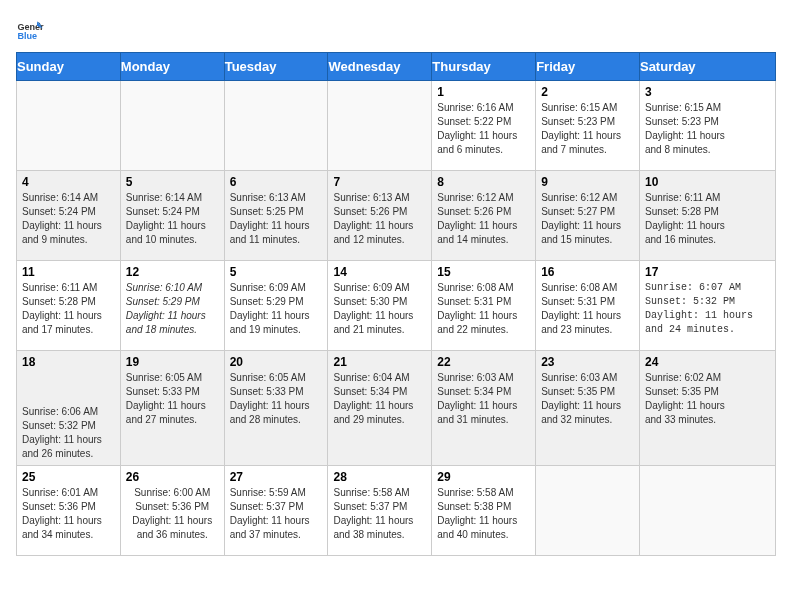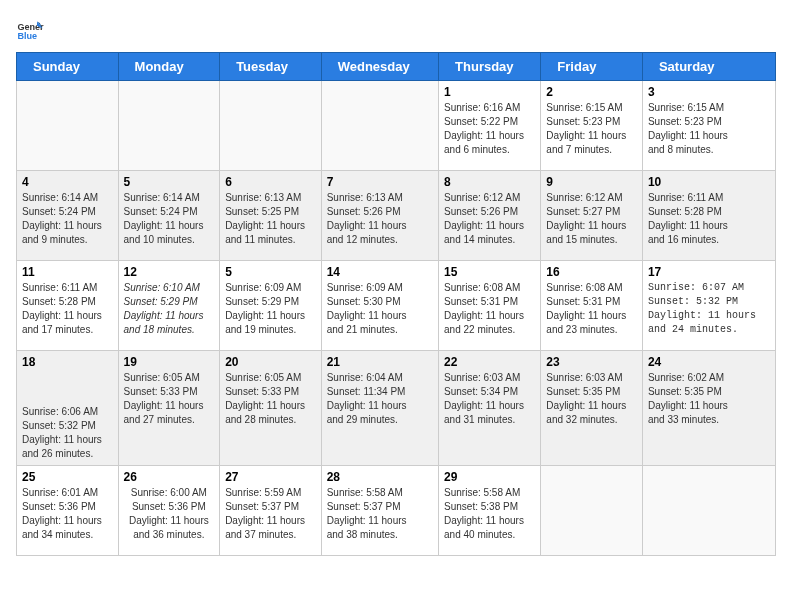--- a/index.html
+++ b/index.html
@@ -47,21 +47,21 @@
     table {
       width: 100%;
       border-collapse: collapse;
       font-size: 11px;
     }
     thead tr {
       background-color: #2a7de1;
       color: #fff;
     }
     thead th {
-      padding: 6px 16px;
+      padding: 6px 0;
       text-align: left;
       font-size: 13px;
       font-weight: bold;
       border: 1px solid #1a5faa;
     }
     tbody tr {
       vertical-align: top;
     }
     tbody tr:nth-child(odd) {
       background-color: #fff;
@@ -273,21 +273,21 @@
         <td>
           <span class="day-num">20</span>
           <div class="day-info" style="white-space: pre-line;">Sunrise: 6:05 AM
 Sunset: 5:33 PM
 Daylight: 11 hours
 and 28 minutes.</div>
         </td>
         <td>
           <span class="day-num">21</span>
           <div class="day-info" style="white-space: pre-line;">Sunrise: 6:04 AM
-Sunset: 11:34 PM
+Sunset: 5:34 PM
 Daylight: 11 hours
 and 29 minutes.</div>
         </td>
         <td>
           <span class="day-num">22</span>
           <div class="day-info" style="white-space: pre-line;">Sunrise: 6:03 AM
 Sunset: 5:34 PM
 Daylight: 11 hours
 and 31 minutes.</div>
         </td>

